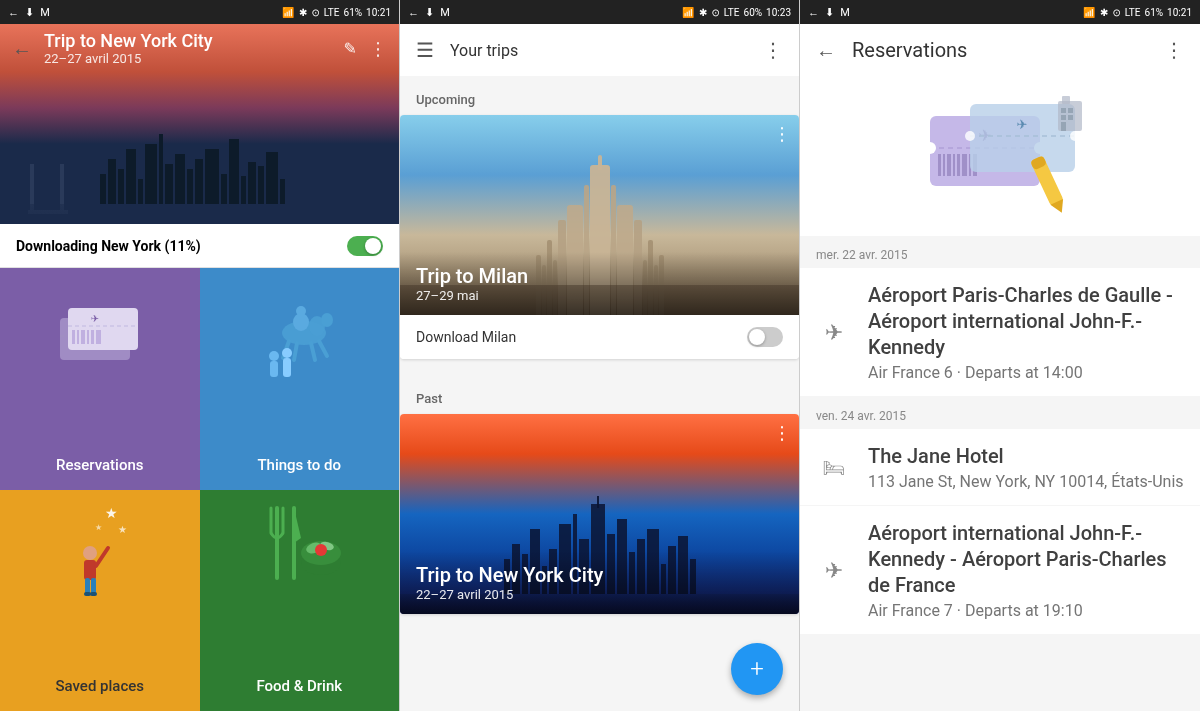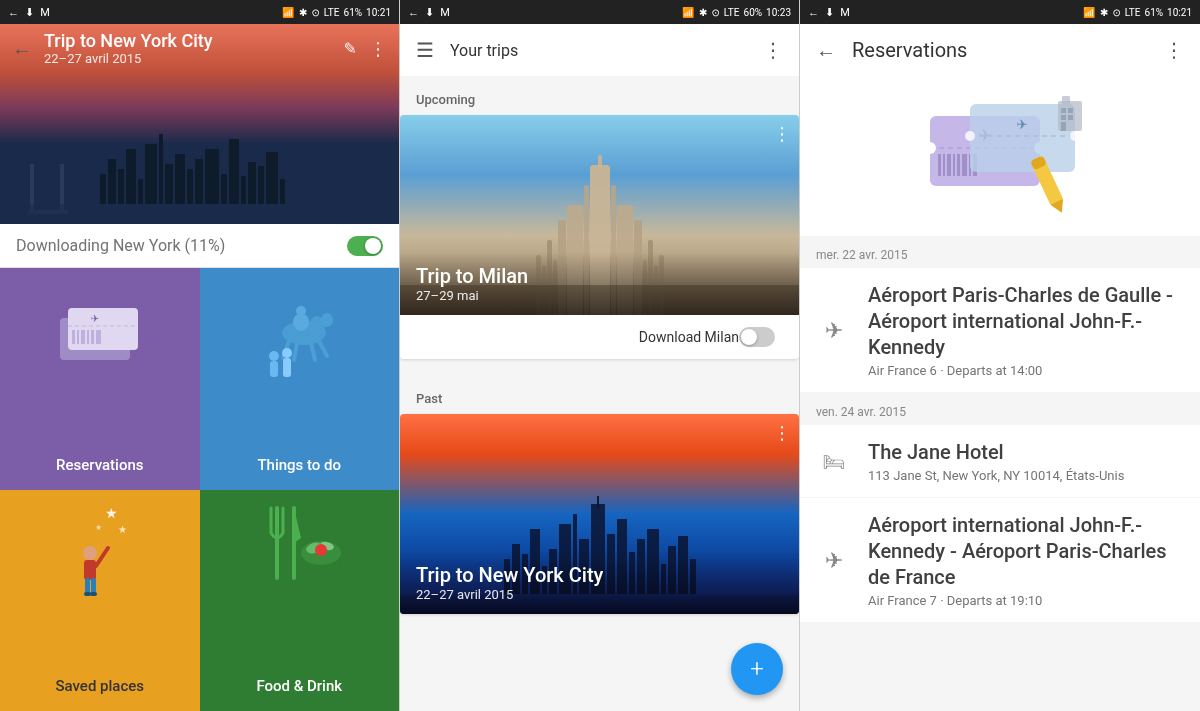--- a/index.html
+++ b/index.html
@@ -82,22 +82,23 @@
       height: 44px;
       background: white;
       display: flex;
       align-items: center;
       padding: 0 16px;
       justify-content: space-between;
       border-bottom: 1px solid #e0e0e0;
       flex-shrink: 0;
     }
     .download-text {
-      font-size: 16px;
-      color: #737373;
+      font-size: 14px;
+      color: #000000;
+      font-weight: bold;
     }
     .toggle-on {
       width: 36px;
       height: 20px;
       background: #4CAF50;
       border-radius: 10px;
       position: relative;
     }
     .toggle-on::after {
       content: '';
@@ -229,22 +230,22 @@
       position: absolute;
       top: 8px;
       right: 8px;
       color: white;
       font-size: 18px;
       cursor: pointer;
     }
     .trip-card-download {
       display: flex;
       align-items: center;
-      justify-content: flex-end;
-      padding: 12px 24px;
+      justify-content: space-between;
+      padding: 12px 16px;
       background: white;
     }
     .trip-card-download-label {
       font-size: 14px;
       color: #333;
     }
 
     
     .fab {
       position: absolute;
@@ -328,21 +329,21 @@
     .reservation-details {
       flex: 1;
     }
     .reservation-title {
       font-size: 20px;
       color: #404040;
       font-weight: 500;
       line-height: 1.3;
     }
     .reservation-subtitle {
-      font-size: 13px;
+      font-size: 16px;
       color: #757575;
       margin-top: 3px;
     }
 
     
     .icon-back { font-size: 20px; color: #555; cursor: pointer; }
     .icon-menu { font-size: 20px; color: #555; cursor: pointer; }
     .icon-more { font-size: 20px; color: #555; cursor: pointer; }
     .icon-edit { font-size: 16px; color: rgba(255,255,255,0.9); cursor: pointer; }
     .icon-more-white { font-size: 18px; color: rgba(255,255,255,0.9); cursor: pointer; }

